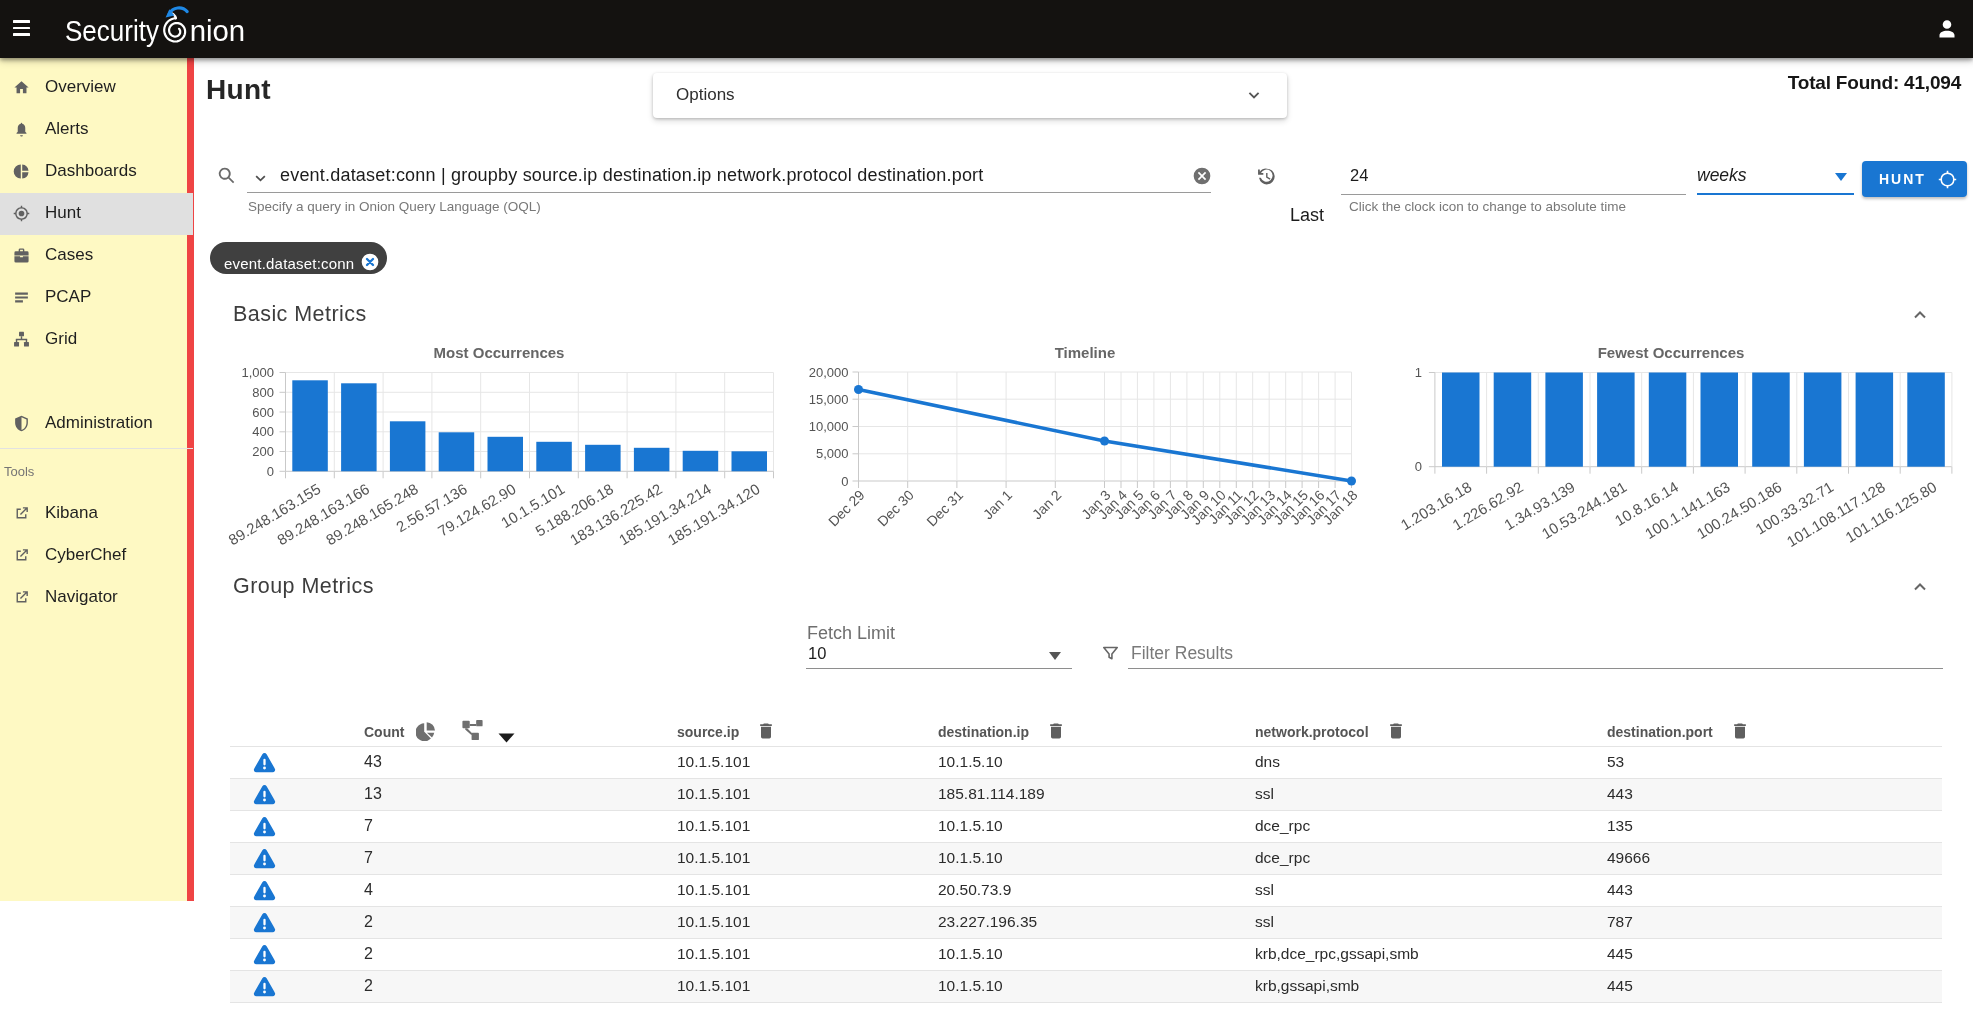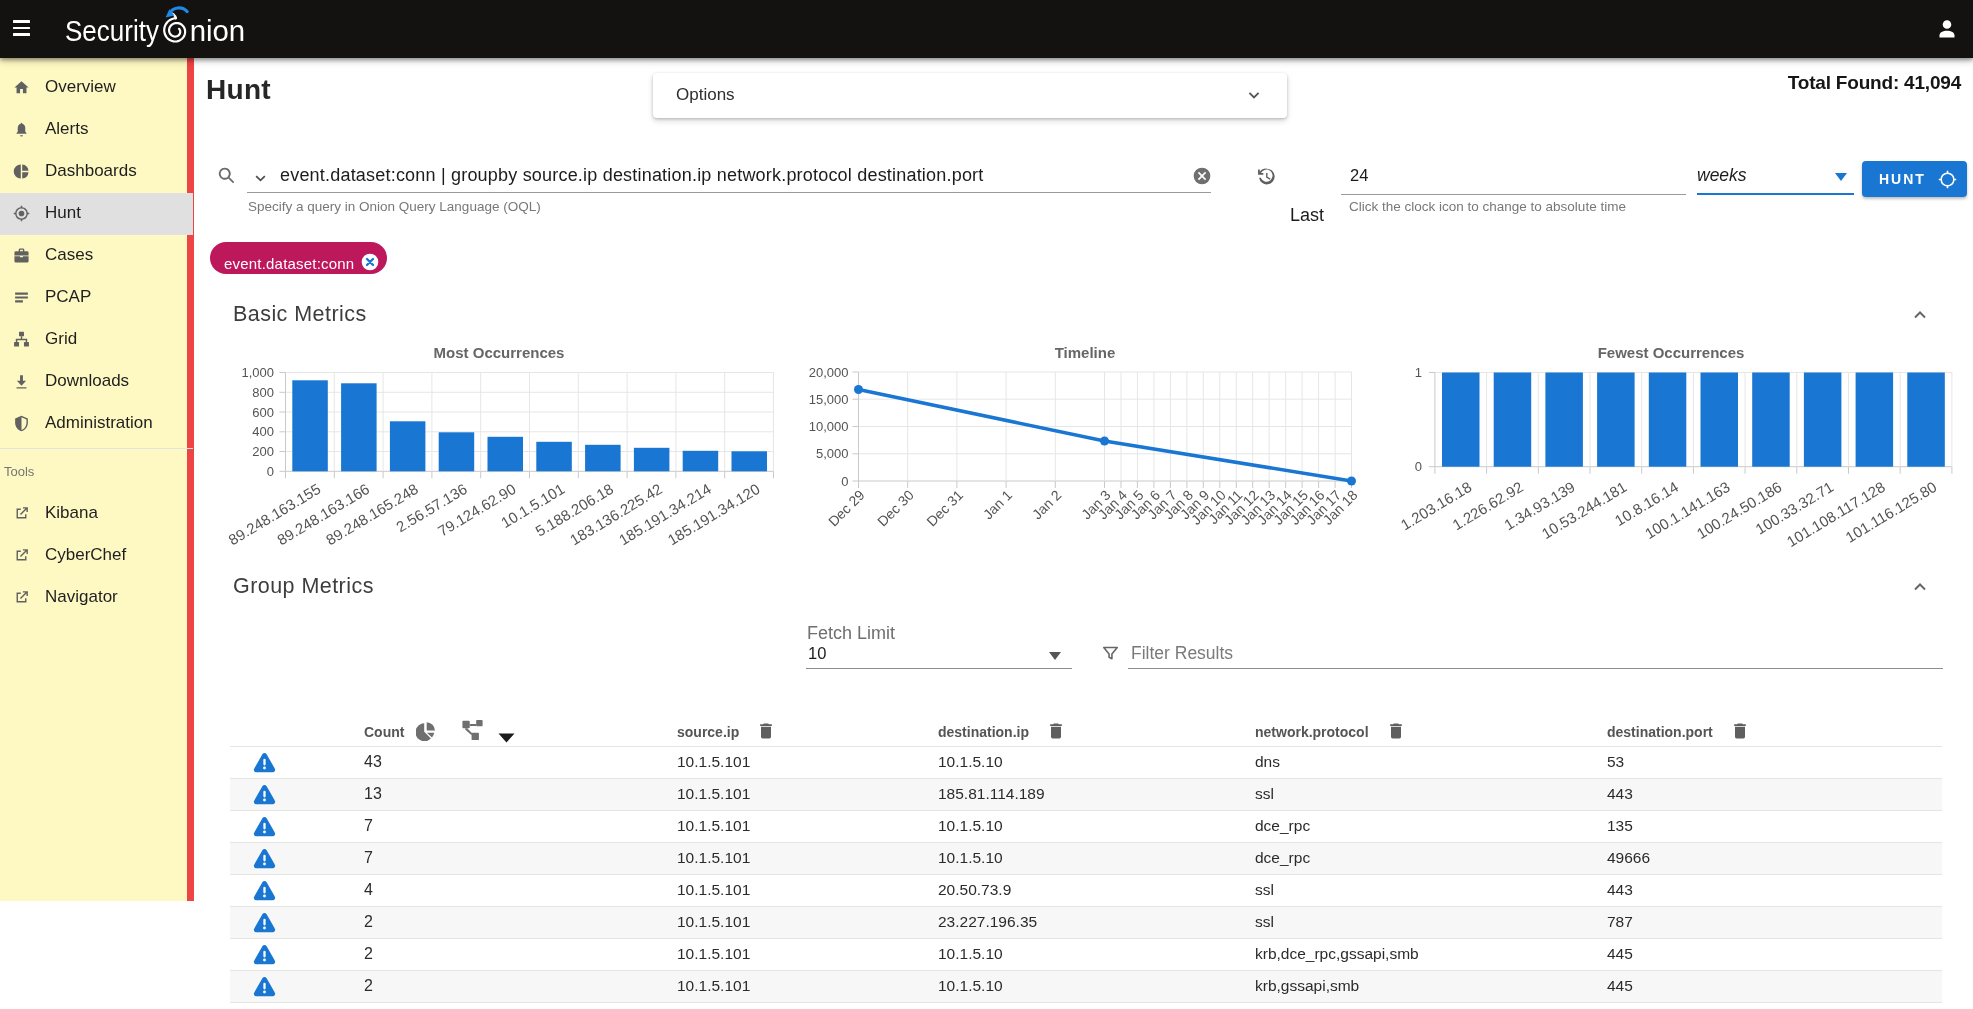--- a/index.html
+++ b/index.html
@@ -22,21 +22,21 @@
 #totalfound{position:absolute;right:12px;top:72px;font-size:19px;font-weight:bold;color:#161616;letter-spacing:-0.2px;}
 .underline{position:absolute;height:1px;background:#9a9a9a;}
 .helper{position:absolute;font-size:13.5px;color:#787878;}
 #qtext{position:absolute;left:280px;top:165px;font-size:18px;letter-spacing:0.2px;color:#1c1c1c;}
 #lastlbl{position:absolute;left:1290px;top:165px;font-size:18px;color:#1c1c1c;margin-top:40px;}
 #t24{position:absolute;left:1350px;top:166px;font-size:16.5px;color:#1c1c1c;}
 #weeks{position:absolute;left:1697px;top:165px;font-size:17.5px;color:#1c1c1c;font-style:italic;}
 #huntbtn{position:absolute;left:1862px;top:161px;width:105px;height:36px;background:#1976d2;border-radius:4px;box-shadow:0 2px 3px rgba(0,0,0,.25);color:#fff;}
 #huntbtn b{position:absolute;left:17px;top:10px;font-size:14px;font-weight:bold;letter-spacing:2px;}
 #huntbtn svg{position:absolute;right:10px;top:9px;}
-#chip{position:absolute;left:210px;top:242px;height:32px;background:#be185d;border-radius:16px;color:#fff;font-size:15px;letter-spacing:0.2px;padding:7px 13px 15px 14px;}
+#chip{position:absolute;left:210px;top:242px;height:32px;background:#404040;border-radius:16px;color:#fff;font-size:15px;letter-spacing:0.2px;padding:7px 13px 15px 14px;}
 #chip svg{position:relative;top:3px;left:6px;}
 .section-h{position:absolute;left:233px;font-size:21.5px;letter-spacing:0.45px;color:#3d3d3d;}
 .collapse{position:absolute;left:1908px;width:24px;height:24px;}
 #fetchlbl{position:absolute;left:807px;top:623px;font-size:18px;color:#6f6f6f;}
 #fetch10{position:absolute;left:808px;top:644px;font-size:16.5px;color:#1c1c1c;}
 #filterph{position:absolute;left:1131px;top:643px;font-size:17.5px;color:#7a7a7a;}
 table#gtable{position:absolute;left:230px;top:716px;width:1712px;border-collapse:collapse;table-layout:fixed;}
 #gtable th{font-size:14px;font-weight:bold;color:#555;text-align:left;height:30px;vertical-align:middle;}
 #gtable td{font-size:15.5px;color:#2b2b2b;height:32px;vertical-align:middle;}
 #gtable tbody tr{border-top:1px solid #e4e4e4;}
@@ -103,26 +103,20 @@
       <svg width="17" height="17" viewBox="0 0 24 24">
         <g fill="#616161">
           <rect x="8.5" y="1" width="7" height="6.5" rx="0.8"></rect>
           <rect x="1.5" y="15.5" width="7" height="6.5" rx="0.8"></rect>
           <rect x="15.5" y="15.5" width="7" height="6.5" rx="0.8"></rect>
           <path d="M11 7.5h2v3.5h-2zM4 11h16v2H4z"></path>
           <path d="M4 12h2v3.5H4zM18 12h2v3.5h-2z"></path>
         </g>
       </svg>
       <span>Grid</span>
-    </div>
-<div class="nav-item" style="top:303px">
-      <svg width="17" height="17" viewBox="0 0 24 24">
-        <path fill="#616161" d="M5 20h14v2H5zm7-2L5.5 11H10V3h4v8h4.5z"></path>
-      </svg>
-      <span>Downloads</span>
     </div>
 <div class="nav-item" style="top:345px">
       <svg width="17" height="17" viewBox="0 0 24 24">
         <path fill="#616161" d="M12 1 3 5v6c0 5.5 3.8 10.7 9 12 5.2-1.3 9-6.5 9-12V5zm0 2.2 7 3.1V11c0 4.5-3 8.9-7 10.2z"></path>
       </svg>
       <span>Administration</span>
     </div>
 <div id="tools-div"></div>
     <div id="tools-lbl">Tools</div>
 <div class="nav-item" style="top:435px">

